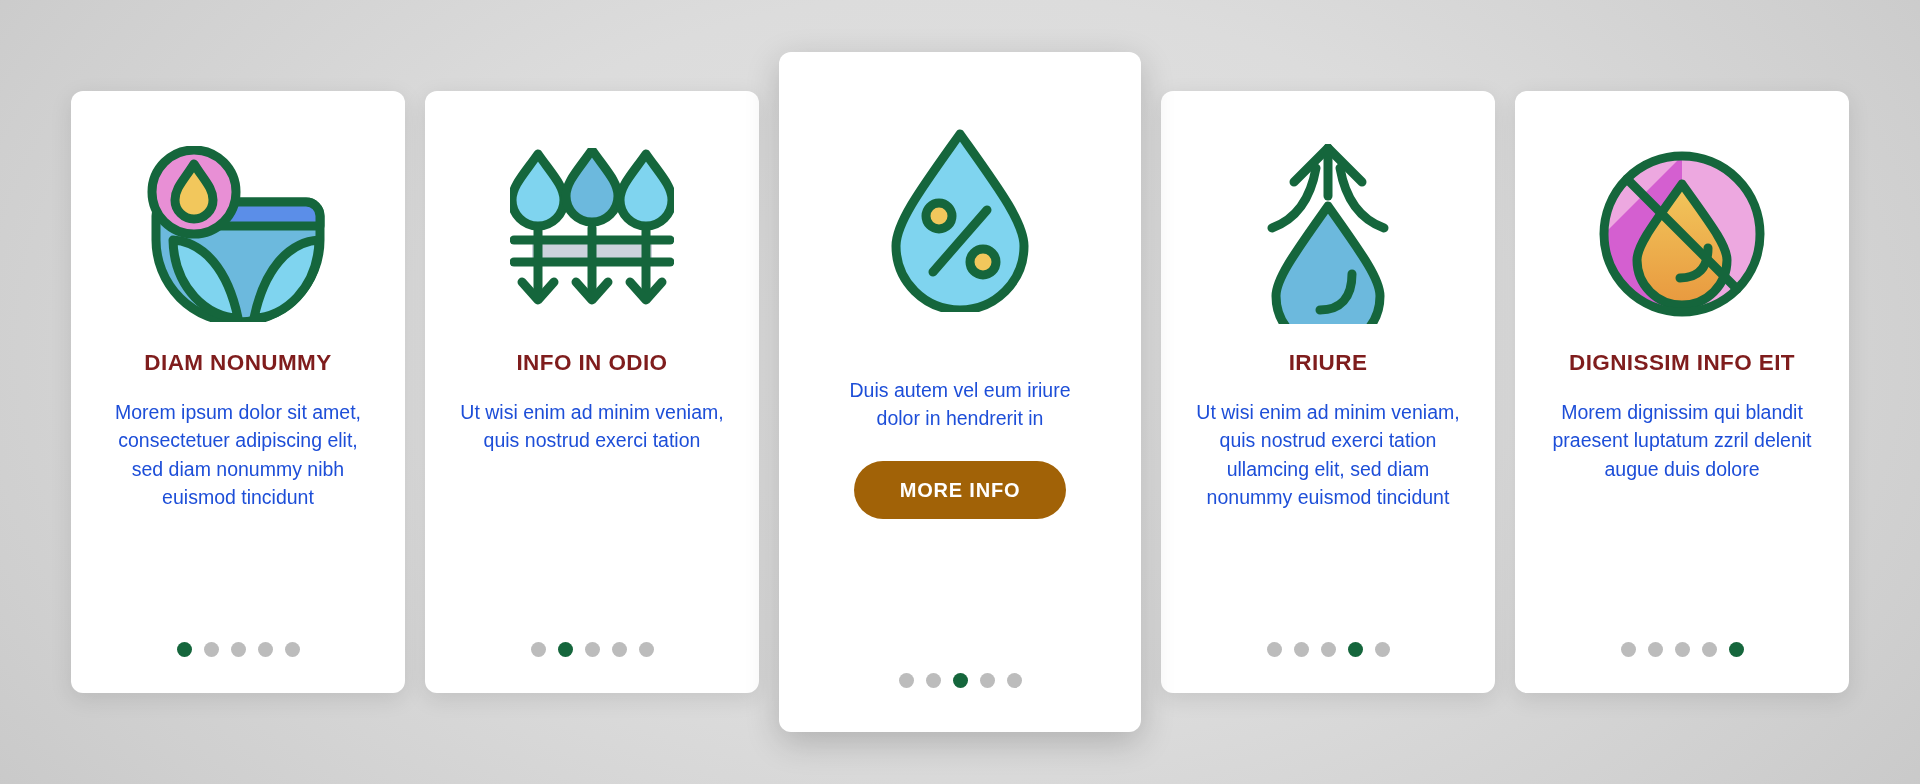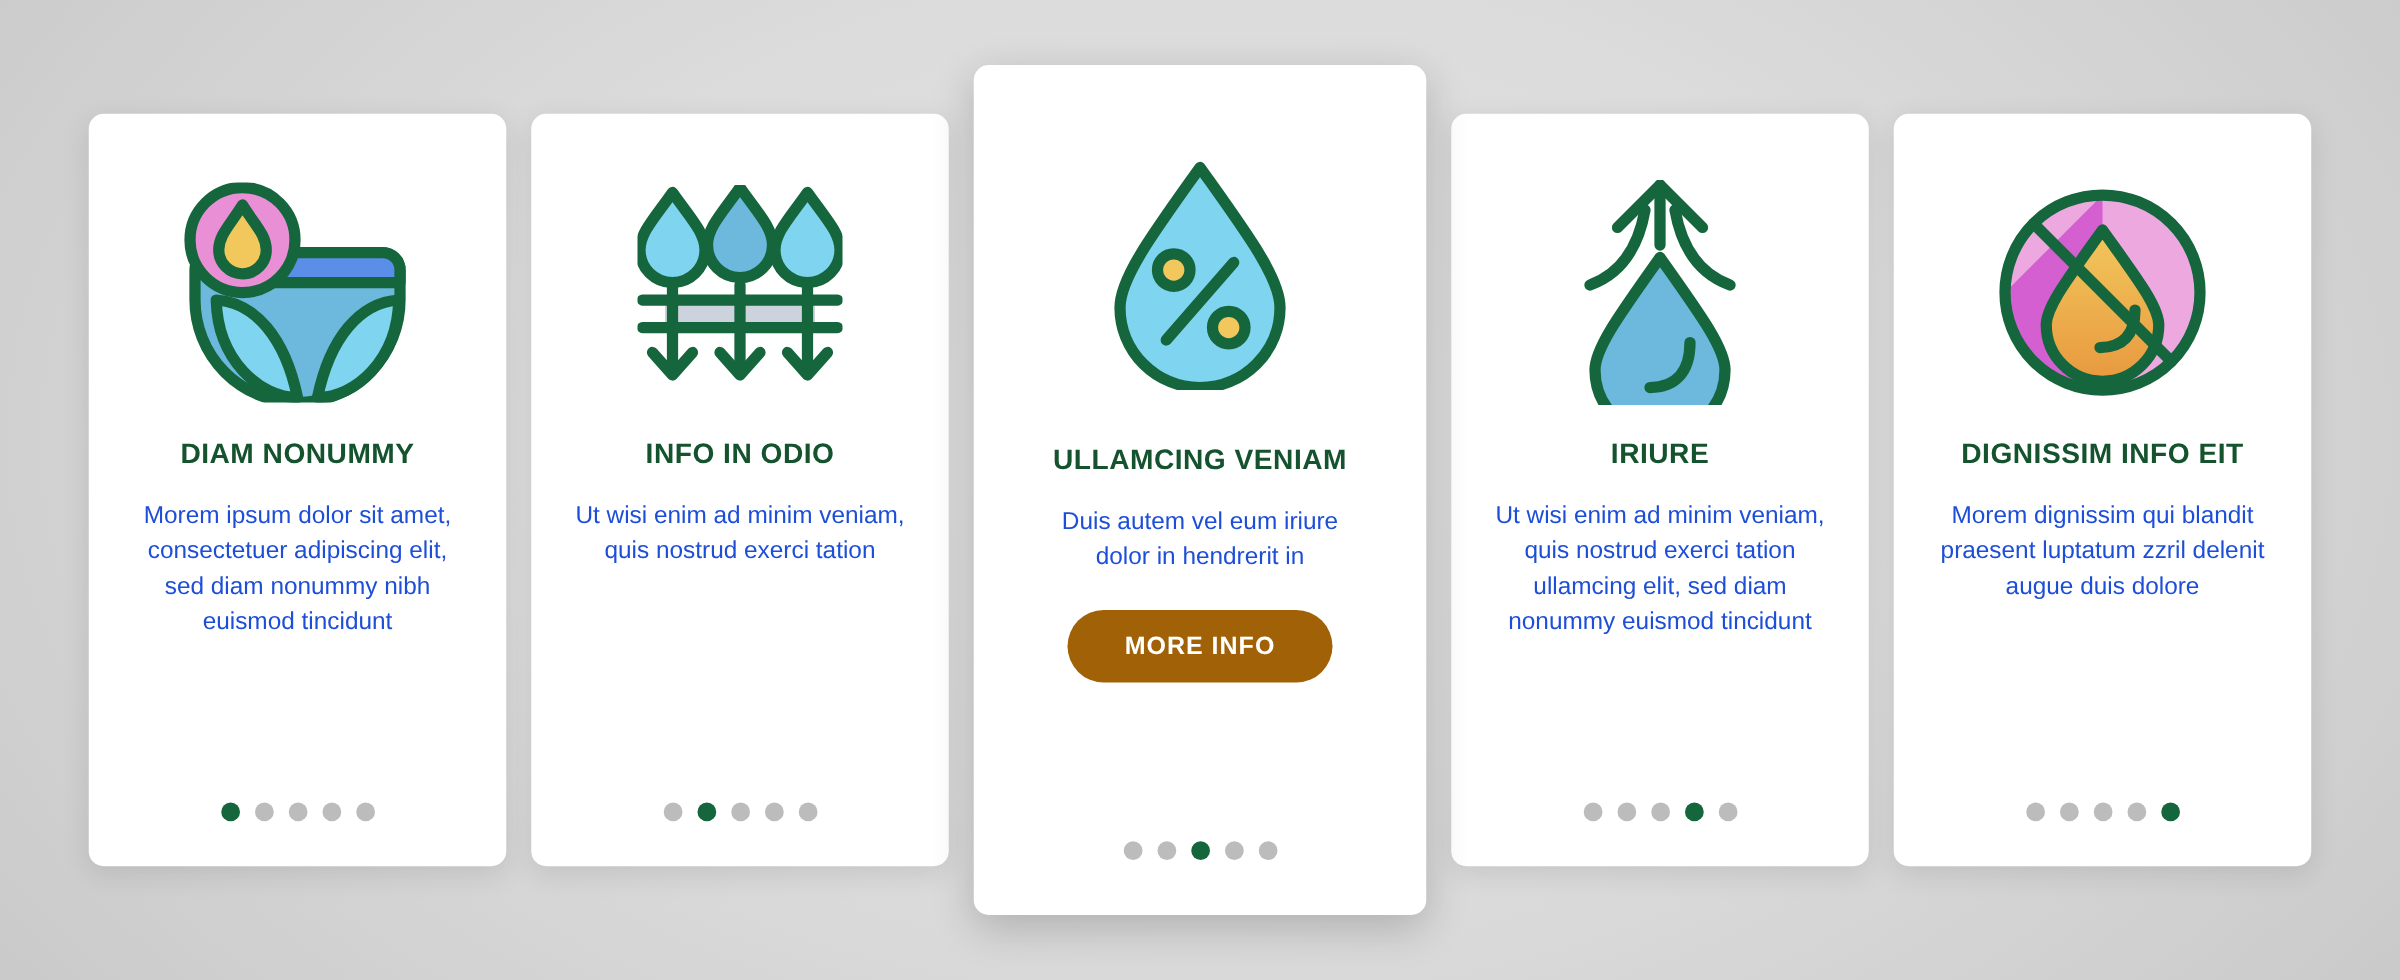--- a/index.html
+++ b/index.html
@@ -52,21 +52,21 @@
     height: 230px;
     display: flex;
     align-items: center;
     justify-content: center;
     width: 100%;
   }
   .card.featured .icon-wrap { height: 268px; }
   .icon-wrap svg { display: block; }
 
   .card-title {
-    color: #14532d;
+    color: #7f1d1d;
     font-weight: bold;
     font-size: 22.5px;
     letter-spacing: 0.4px;
     text-align: right;
     line-height: 1.2;
     margin: 0;
     white-space: nowrap;
   }
   .card.featured .card-title { font-size: 22.5px; }
 
@@ -180,21 +180,20 @@
     <div class="icon-wrap">
       <svg width="138" height="184" viewBox="0 0 138 184" fill="none">
         <g stroke="#15663c" stroke-width="9" stroke-linecap="round" stroke-linejoin="round">
           <path d="M69 6 C106 58 133 94 133 118 A64 64 0 0 1 5 118 C5 94 32 58 69 6 z" fill="#7fd4ef"></path>
           <path d="M96 82 L42 144"></path>
           <circle cx="48" cy="88" r="13" fill="#f2c75c"></circle>
           <circle cx="92" cy="134" r="13" fill="#f2c75c"></circle>
         </g>
       </svg>
     </div>
-    <h2 class="card-title">ULLAMCING VENIAM</h2>
     <p class="card-body">Duis autem vel eum iriure dolor in hendrerit in</p>
     <button class="more-btn">MORE INFO</button>
     <div class="dots">
       <span class="dot"></span>
       <span class="dot"></span>
       <span class="dot active"></span>
       <span class="dot"></span>
       <span class="dot"></span>
     </div>
   </div>

